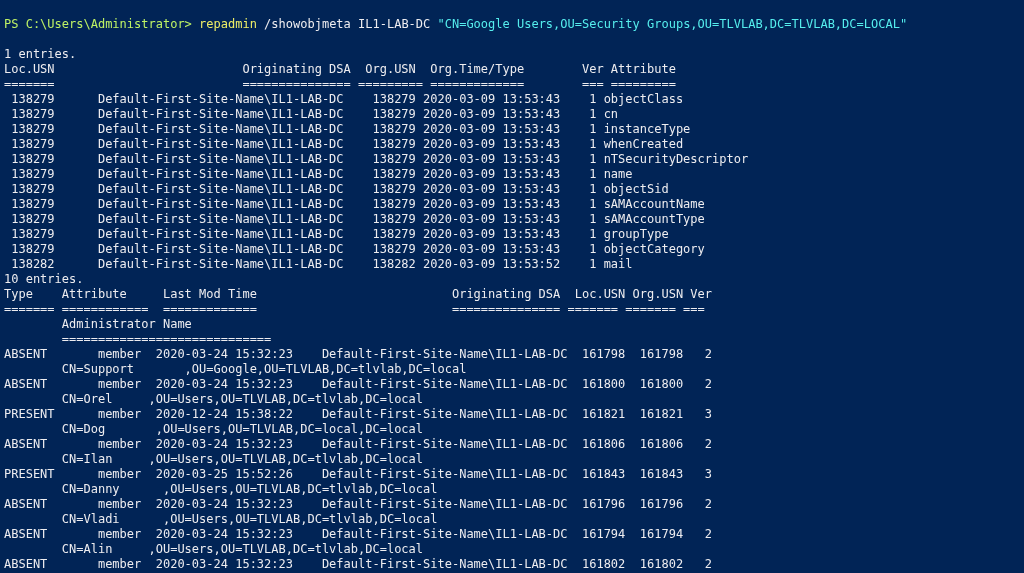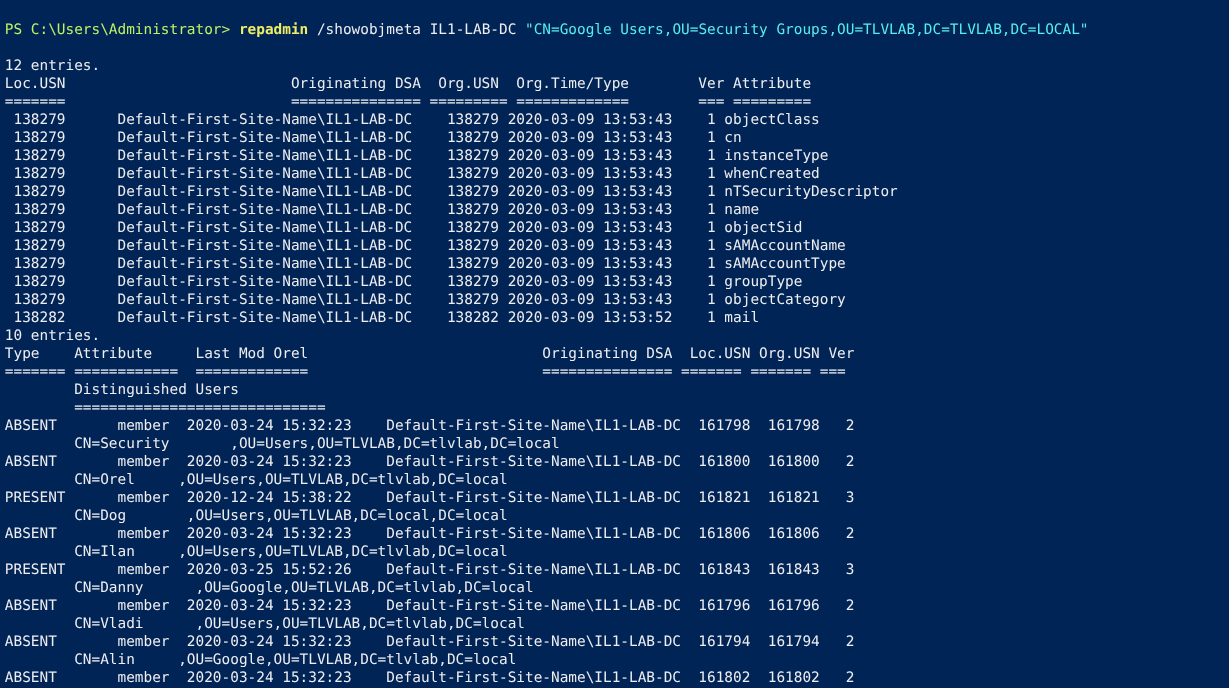--- a/index.html
+++ b/index.html
@@ -12,63 +12,63 @@
     font-family: "Consolas", "Lucida Console", monospace;
     font-size: 12px;
     line-height: 15px;
     overflow: hidden;
   }
   .screen {
     padding: 2px 4px 0 4px;
     white-space: pre;
   }
   .prompt-prefix { color: #bef264; }
-  .cmd-yellow { color: #eeee66; font-weight: bold; }
+  .cmd-yellow { color: #eeee66; }
   .cmd-cyan { color: #55eeee; }
 </style>
 </head>
 <body>
 
 <div class="screen">
 <span><span class="prompt-prefix">PS C:\Users\Administrator&gt; </span><span class="cmd-yellow">repadmin </span><span>/showobjmeta IL1-LAB-DC </span><span class="cmd-cyan">"CN=Google Users,OU=Security Groups,OU=TLVLAB,DC=TLVLAB,DC=LOCAL"</span></span>
 <span> </span>
-<span>12 entries.</span>
+<span>1 entries.</span>
 <span>Loc.USN                          Originating DSA  Org.USN  Org.Time/Type        Ver Attribute</span>
 <span>=======                          =============== ========= =============        === =========</span>
 <span> 138279      Default-First-Site-Name\IL1-LAB-DC    138279 2020-03-09 13:53:43    1 objectClass</span>
 <span> 138279      Default-First-Site-Name\IL1-LAB-DC    138279 2020-03-09 13:53:43    1 cn</span>
 <span> 138279      Default-First-Site-Name\IL1-LAB-DC    138279 2020-03-09 13:53:43    1 instanceType</span>
 <span> 138279      Default-First-Site-Name\IL1-LAB-DC    138279 2020-03-09 13:53:43    1 whenCreated</span>
 <span> 138279      Default-First-Site-Name\IL1-LAB-DC    138279 2020-03-09 13:53:43    1 nTSecurityDescriptor</span>
 <span> 138279      Default-First-Site-Name\IL1-LAB-DC    138279 2020-03-09 13:53:43    1 name</span>
 <span> 138279      Default-First-Site-Name\IL1-LAB-DC    138279 2020-03-09 13:53:43    1 objectSid</span>
 <span> 138279      Default-First-Site-Name\IL1-LAB-DC    138279 2020-03-09 13:53:43    1 sAMAccountName</span>
 <span> 138279      Default-First-Site-Name\IL1-LAB-DC    138279 2020-03-09 13:53:43    1 sAMAccountType</span>
 <span> 138279      Default-First-Site-Name\IL1-LAB-DC    138279 2020-03-09 13:53:43    1 groupType</span>
 <span> 138279      Default-First-Site-Name\IL1-LAB-DC    138279 2020-03-09 13:53:43    1 objectCategory</span>
 <span> 138282      Default-First-Site-Name\IL1-LAB-DC    138282 2020-03-09 13:53:52    1 mail</span>
 <span>10 entries.</span>
-<span>Type    Attribute     Last Mod Orel                           Originating DSA  Loc.USN Org.USN Ver</span>
+<span>Type    Attribute     Last Mod Time                           Originating DSA  Loc.USN Org.USN Ver</span>
 <span>======= ============  =============                           =============== ======= ======= ===</span>
-<span>        Distinguished Users</span>
+<span>        Administrator Name</span>
 <span>        =============================</span>
 <span>ABSENT       member  2020-03-24 15:32:23    Default-First-Site-Name\IL1-LAB-DC  161798  161798   2</span>
-<span>        CN=Security       ,OU=Users,OU=TLVLAB,DC=tlvlab,DC=local</span>
+<span>        CN=Support       ,OU=Google,OU=TLVLAB,DC=tlvlab,DC=local</span>
 <span>ABSENT       member  2020-03-24 15:32:23    Default-First-Site-Name\IL1-LAB-DC  161800  161800   2</span>
 <span>        CN=Orel     ,OU=Users,OU=TLVLAB,DC=tlvlab,DC=local</span>
 <span>PRESENT      member  2020-12-24 15:38:22    Default-First-Site-Name\IL1-LAB-DC  161821  161821   3</span>
 <span>        CN=Dog       ,OU=Users,OU=TLVLAB,DC=local,DC=local</span>
 <span>ABSENT       member  2020-03-24 15:32:23    Default-First-Site-Name\IL1-LAB-DC  161806  161806   2</span>
 <span>        CN=Ilan     ,OU=Users,OU=TLVLAB,DC=tlvlab,DC=local</span>
 <span>PRESENT      member  2020-03-25 15:52:26    Default-First-Site-Name\IL1-LAB-DC  161843  161843   3</span>
-<span>        CN=Danny      ,OU=Google,OU=TLVLAB,DC=tlvlab,DC=local</span>
+<span>        CN=Danny      ,OU=Users,OU=TLVLAB,DC=tlvlab,DC=local</span>
 <span>ABSENT       member  2020-03-24 15:32:23    Default-First-Site-Name\IL1-LAB-DC  161796  161796   2</span>
 <span>        CN=Vladi      ,OU=Users,OU=TLVLAB,DC=tlvlab,DC=local</span>
 <span>ABSENT       member  2020-03-24 15:32:23    Default-First-Site-Name\IL1-LAB-DC  161794  161794   2</span>
-<span>        CN=Alin     ,OU=Google,OU=TLVLAB,DC=tlvlab,DC=local</span>
+<span>        CN=Alin     ,OU=Users,OU=TLVLAB,DC=tlvlab,DC=local</span>
 <span>ABSENT       member  2020-03-24 15:32:23    Default-First-Site-Name\IL1-LAB-DC  161802  161802   2</span>
 <span>        CN=Noa     ,OU=Users,OU=TLVLAB,DC=tlvlab,DC=local</span>
 
 
 
 
 
 
 </div>
 

